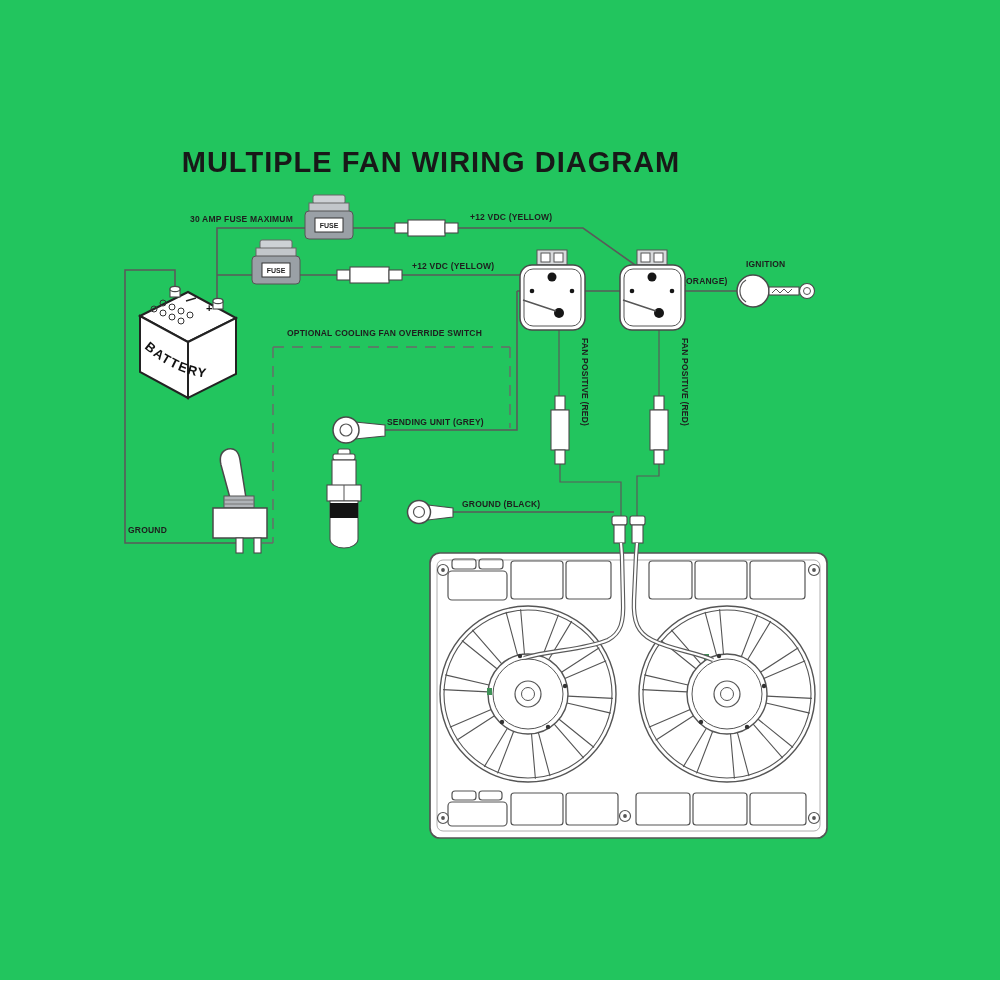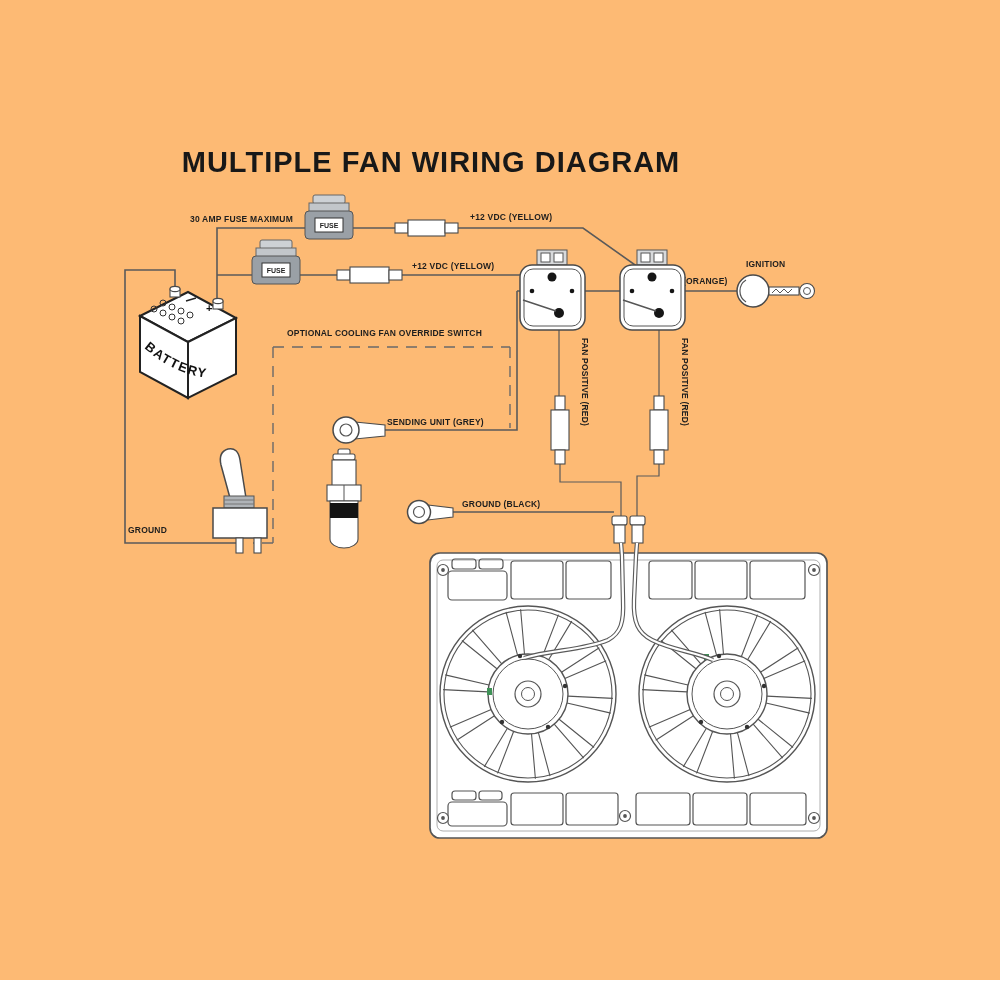--- a/index.html
+++ b/index.html
@@ -1,16 +1,16 @@
 <!DOCTYPE html>
 <html><head>
 <meta charset="utf-8">
 <style>
   html,body{margin:0;padding:0;background:#fff;}
-  .canvas{position:relative;width:1000px;height:980px;background:#fdba74;overflow:hidden;
+  .canvas{position:relative;width:1000px;height:980px;background:#22c55e;overflow:hidden;
           font-family:"Liberation Sans", sans-serif;}
   svg{display:block;}
   .w  {stroke:#5a5a5a;stroke-width:1.6;fill:none;}
   .w1 {stroke:#5a5a5a;stroke-width:1.2;fill:none;}
   .comp{fill:#ffffff;stroke:#4a4a4a;stroke-width:1.5;}
   .comp2{fill:#ffffff;stroke:#4a4a4a;stroke-width:1.1;}
   .dot{fill:#161616;stroke:none;}
   .txt{font:bold 8.5px "Liberation Sans", sans-serif;fill:#1e1e1e;letter-spacing:.2px;}
   .txts{font:bold 7px "Liberation Sans", sans-serif;fill:#1e1e1e;}
   .title{font:bold 29px "Liberation Sans", sans-serif;fill:#181818;letter-spacing:1px;}

